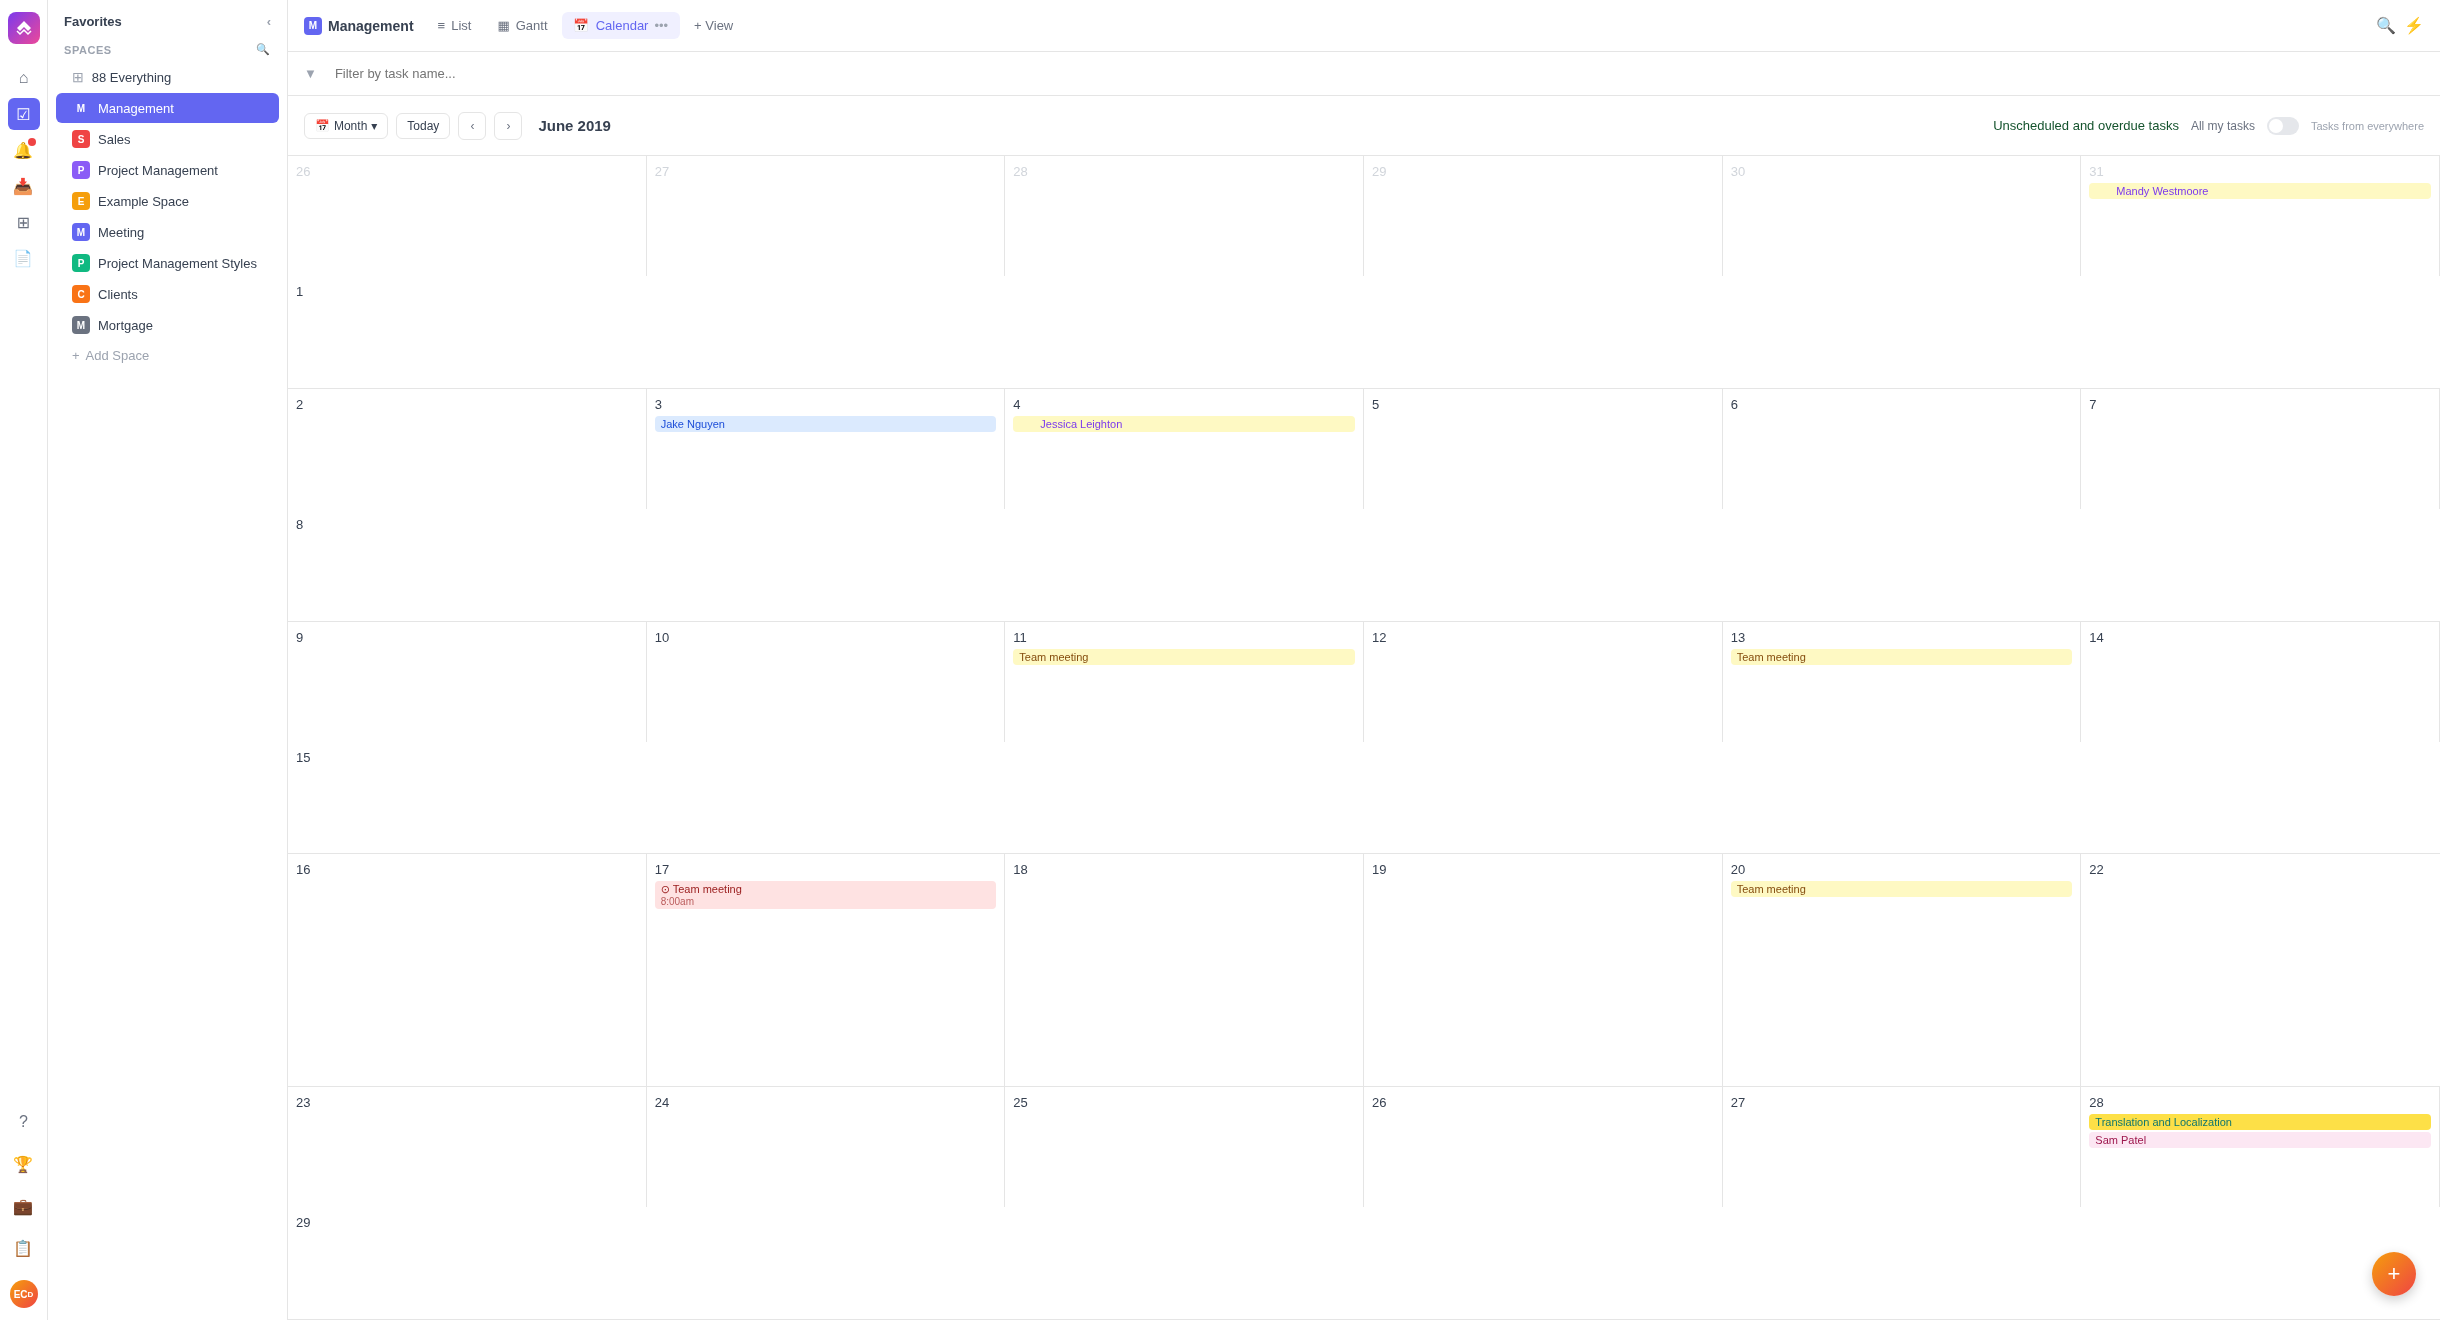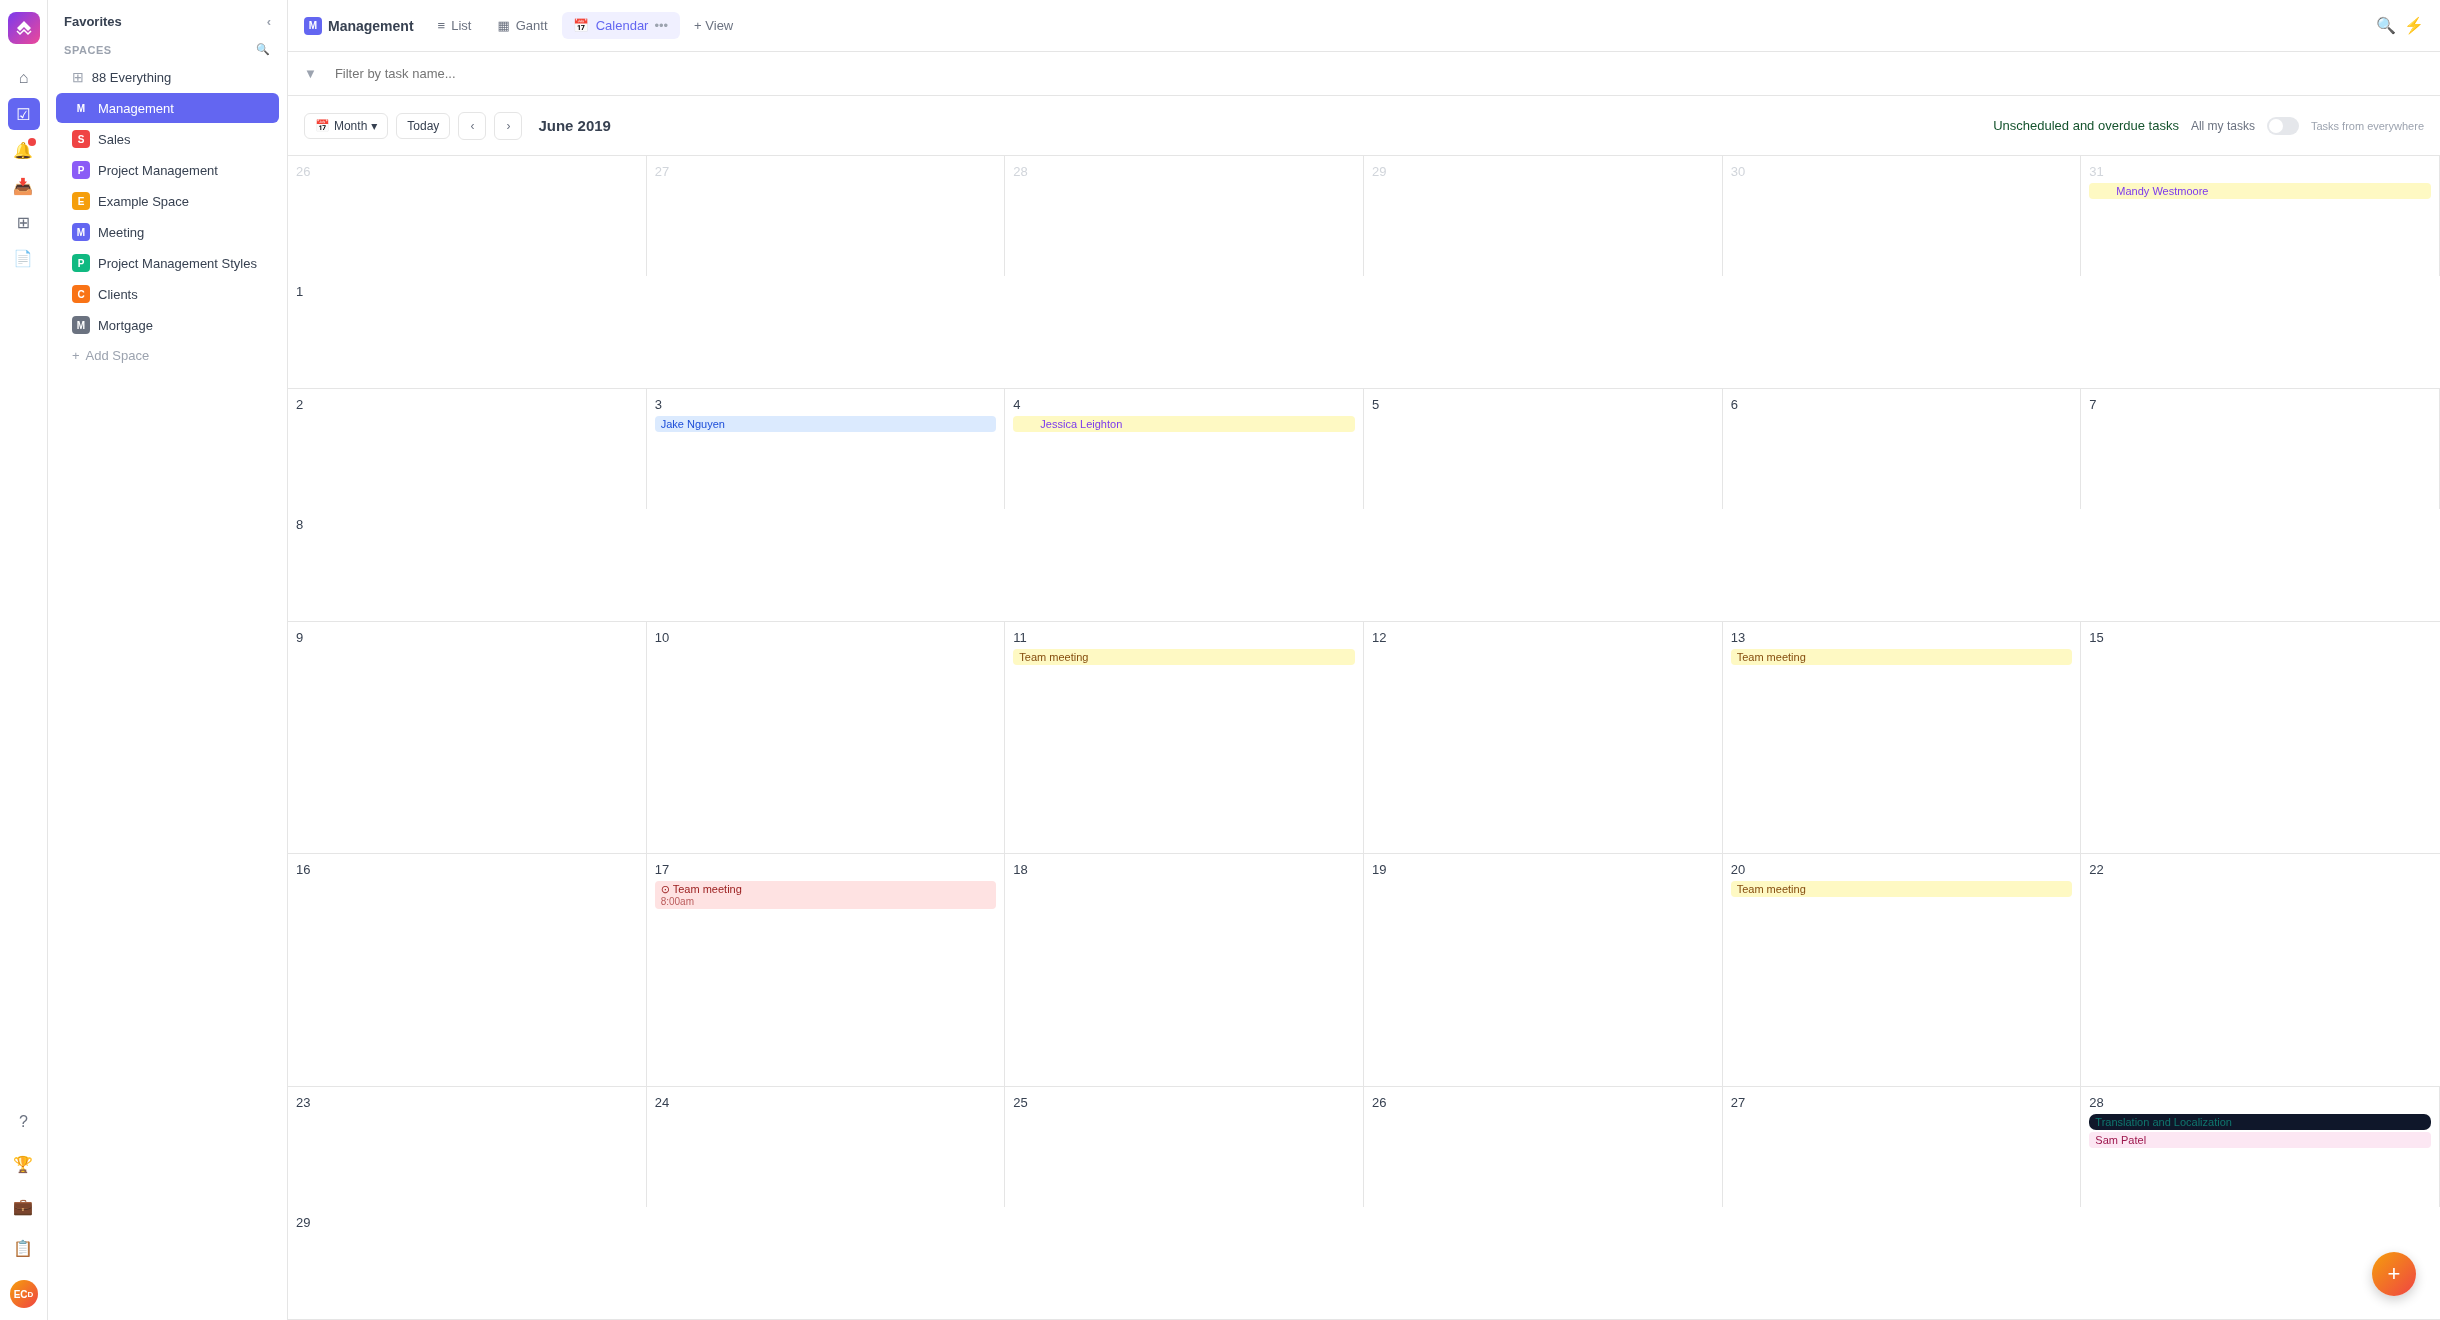--- a/index.html
+++ b/index.html
@@ -177,21 +177,21 @@
     }
     .cal-event {
       padding: 2px 6px; border-radius: 4px; font-size: 11px;
       margin-bottom: 2px; cursor: pointer; white-space: nowrap;
       overflow: hidden; text-overflow: ellipsis;
     }
     .event-blue { background: #dbeafe; color: #1d4ed8; }
     .event-purple { background: #fef9c3; color: #7c3aed; padding-left: 27px; }
     .event-yellow { background: #fef9c3; color: #854d0e; }
     .event-red { background: #fee2e2; color: #991b1b; }
-    .event-teal { background: #0f172a; color: #0f766e; border-radius: 7px; }
+    .event-teal { background: #fde047; color: #0f766e; }
     .event-pink { background: #fce7f3; color: #9d174d; }
 
     .avatar-circle {
       width: 28px; height: 28px; border-radius: 50%;
       background: linear-gradient(135deg, #f59e0b, #ef4444);
       display: flex; align-items: center; justify-content: center;
       color: white; font-size: 10px; font-weight: bold;
     }
     .fab {
       position: fixed; bottom: 24px; right: 24px;
@@ -408,20 +408,23 @@
             <div class="cal-event event-yellow">Team meeting</div>
           </div>
           <div class="cal-cell">
             <div class="day-num">12</div>
           </div>
           <div class="cal-cell">
             <div class="day-num">13</div>
             <div class="cal-event event-yellow">Team meeting</div>
           </div>
           <div class="cal-cell">
+            <div class="day-num">14</div>
+          </div>
+          <div class="cal-cell">
             <div class="day-num">15</div>
           </div>
         </div>
         <div class="cal-week">
           <div class="cal-cell">
             <div class="day-num">16</div>
           </div>
           <div class="cal-cell">
             <div class="day-num">17</div>
             <div class="cal-event event-red">⊙ Team meeting<div style="font-size: 10px; opacity: 0.7;">8:00am</div></div>

